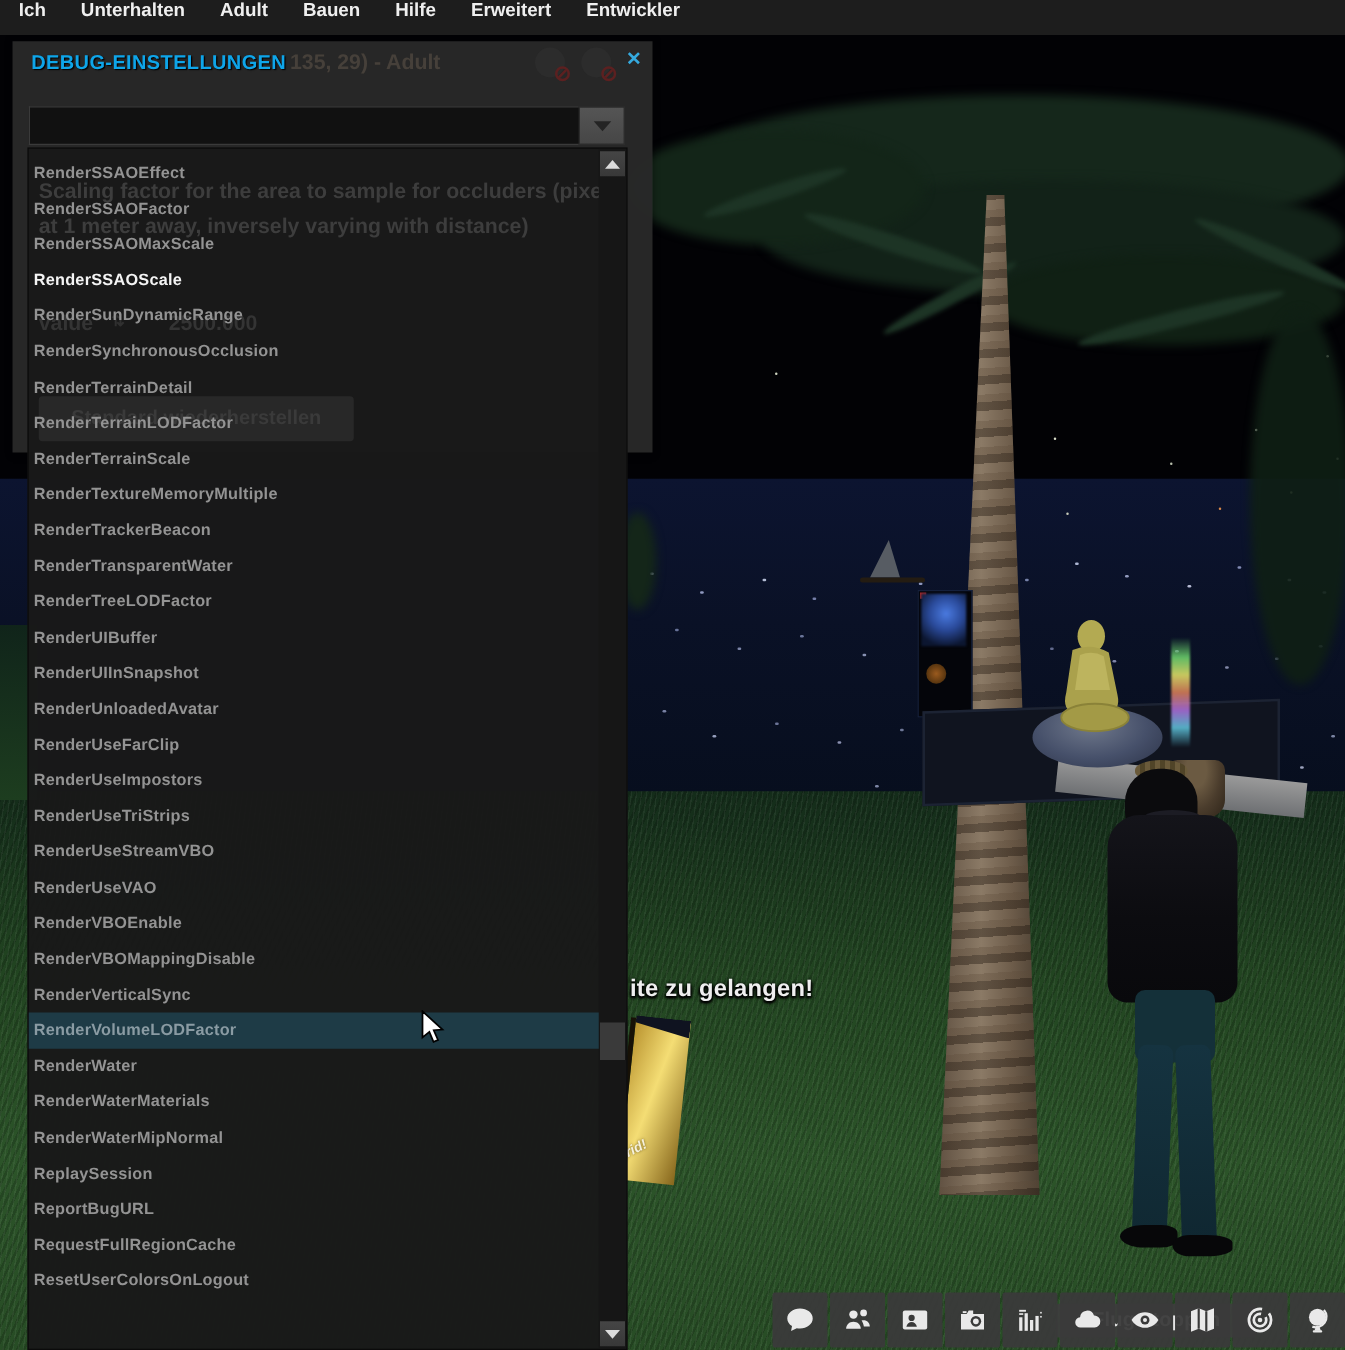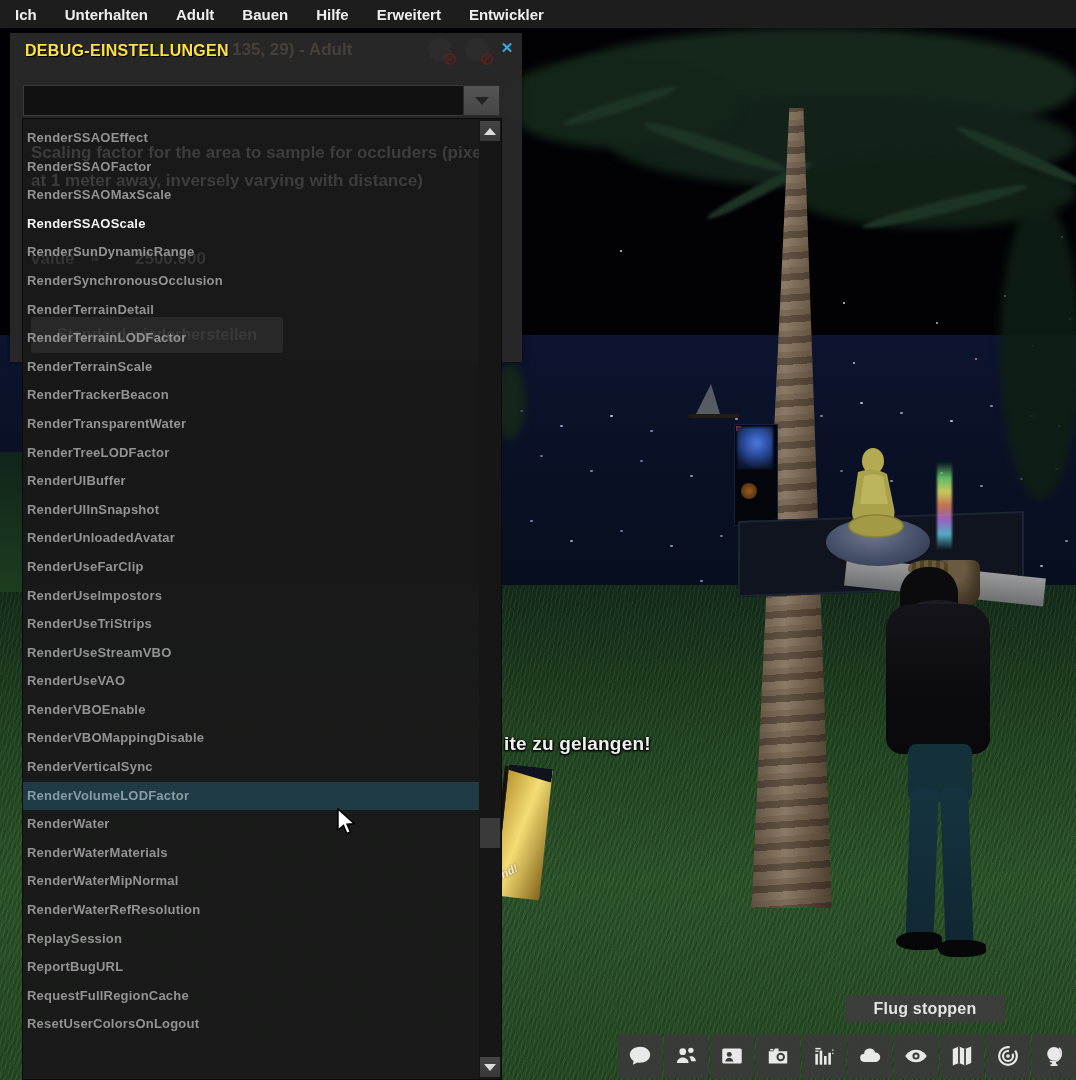--- a/index.html
+++ b/index.html
@@ -1,21 +1,21 @@
 <!DOCTYPE html>
 <html><head>
 <meta charset="utf-8">
 <style>
   html,body{margin:0;padding:0;}
   body{width:1076px;height:1080px;overflow:hidden;position:relative;background:#020205;
        font-family:"Liberation Sans",sans-serif;-webkit-font-smoothing:antialiased;}
   .abs{position:absolute;}
 
   
-  #scene{position:absolute;inset:0;background:#020205;}
+  #scene{position:absolute;inset:0;background:#020205;margin-top:48px;}
   #water{left:0;top:335px;width:1076px;height:255px;
          background:linear-gradient(180deg,#0c1430 0%,#0a1126 45%,#070e1e 100%);}
   #water-sparkles{left:0;top:0;width:3px;height:2px;border-radius:1px;background:transparent;
     box-shadow:520px 410px 0 rgba(210,220,255,.85),560px 425px 0 rgba(200,210,255,.7),610px 415px 0 rgba(220,230,255,.8),
     650px 430px 0 rgba(190,200,255,.6),700px 408px 0 rgba(220,225,255,.8),735px 418px 0 rgba(200,210,255,.7),
     780px 405px 0 rgba(230,235,255,.85),820px 415px 0 rgba(190,205,255,.6),860px 402px 0 rgba(215,225,255,.8),
     900px 412px 0 rgba(205,215,255,.7),950px 420px 0 rgba(225,230,255,.8),990px 405px 0 rgba(195,205,255,.65),
     1030px 415px 0 rgba(215,220,255,.8),1058px 425px 0 rgba(205,215,255,.7),540px 455px 0 rgba(180,195,245,.55),
     590px 470px 0 rgba(200,210,255,.6),640px 460px 0 rgba(185,200,250,.55),690px 475px 0 rgba(205,215,255,.65),
     740px 465px 0 rgba(190,205,250,.55),790px 478px 0 rgba(210,220,255,.65),840px 470px 0 rgba(185,195,245,.5),
@@ -99,27 +99,27 @@
     border-radius:2px;display:flex;align-items:center;justify-content:center;
     font-size:16px;font-weight:700;color:#e4e4e4;letter-spacing:.2px;}
 
   #bottom-toolbar{position:absolute;right:0;bottom:2px;display:flex;gap:2px;}
   .tb-btn{width:44px;height:44px;background:rgba(58,58,58,.95);border-radius:2px;
     display:flex;align-items:center;justify-content:center;}
   .tb-btn svg{display:block;}
 
   
   #menu-bar{position:absolute;left:0;top:0;width:1076px;height:28px;background:#1d1d1d;z-index:40;
-    display:flex;align-items:center;gap:28px;padding-left:15px;box-sizing:border-box;}
+    display:flex;gap:28px;padding-left:15px;box-sizing:border-box;}
   .menu-item{font-size:15px;font-weight:700;color:#efefef;white-space:nowrap;cursor:default;}
 
   
   #floater{position:absolute;left:10px;top:33px;width:512px;height:329px;
     background:rgba(41,41,41,.96);z-index:10;box-shadow:0 0 6px rgba(0,0,0,.5);}
-  #floater-title{position:absolute;left:15px;top:9px;font-size:16px;font-weight:700;color:#fde047;
+  #floater-title{position:absolute;left:15px;top:9px;font-size:16px;font-weight:700;color:#0ea5e9;
     letter-spacing:.3px;text-shadow:1px 1px 1px #000;}
   #nav-ghost-text{position:absolute;left:222px;top:7px;font-size:17px;font-weight:700;color:#46403a;}
   .ghost-ico{position:absolute;top:5px;width:24px;height:24px;border-radius:50%;background:#2c2c2c;}
   .ghost-ico .no{position:absolute;right:-4px;bottom:-3px;width:12px;height:12px;border-radius:50%;
     border:2px solid #5c2020;box-sizing:border-box;}
   .ghost-ico .no:after{content:"";position:absolute;left:0;top:3px;width:8px;height:2px;background:#5c2020;transform:rotate(-45deg);}
   #floater-close{position:absolute;right:7px;top:7px;width:16px;height:16px;color:#35aadf;
     font-size:15px;font-weight:900;line-height:16px;text-align:center;cursor:pointer;}
 
   #setting-combo{position:absolute;left:13px;top:52px;width:477px;height:31px;display:flex;}
@@ -349,39 +349,39 @@
 
   <div class="li">RenderSSAOEffect</div>
       <div class="li">RenderSSAOFactor</div>
       <div class="li">RenderSSAOMaxScale</div>
       <div class="li selected">RenderSSAOScale</div>
       <div class="li">RenderSunDynamicRange</div>
       <div class="li">RenderSynchronousOcclusion</div>
       <div class="li">RenderTerrainDetail</div>
       <div class="li">RenderTerrainLODFactor</div>
       <div class="li">RenderTerrainScale</div>
+      <div class="li">RenderTextureMemoryMultiple</div>
       <div class="li">RenderTrackerBeacon</div>
       <div class="li">RenderTransparentWater</div>
       <div class="li">RenderTreeLODFactor</div>
       <div class="li">RenderUIBuffer</div>
       <div class="li">RenderUIInSnapshot</div>
       <div class="li">RenderUnloadedAvatar</div>
       <div class="li">RenderUseFarClip</div>
       <div class="li">RenderUseImpostors</div>
       <div class="li">RenderUseTriStrips</div>
       <div class="li">RenderUseStreamVBO</div>
       <div class="li">RenderUseVAO</div>
       <div class="li">RenderVBOEnable</div>
       <div class="li">RenderVBOMappingDisable</div>
       <div class="li">RenderVerticalSync</div>
       <div class="li hovered">RenderVolumeLODFactor</div>
       <div class="li">RenderWater</div>
       <div class="li">RenderWaterMaterials</div>
       <div class="li">RenderWaterMipNormal</div>
-      <div class="li">RenderWaterRefResolution</div>
       <div class="li">ReplaySession</div>
       <div class="li">ReportBugURL</div>
       <div class="li">RequestFullRegionCache</div>
       <div class="li">ResetUserColorsOnLogout</div>
     </div>
 
   <div id="scrollbar">
     <div id="scroll-up" class="scroll-btn">
       <div class="tri-up"></div>
     </div>

